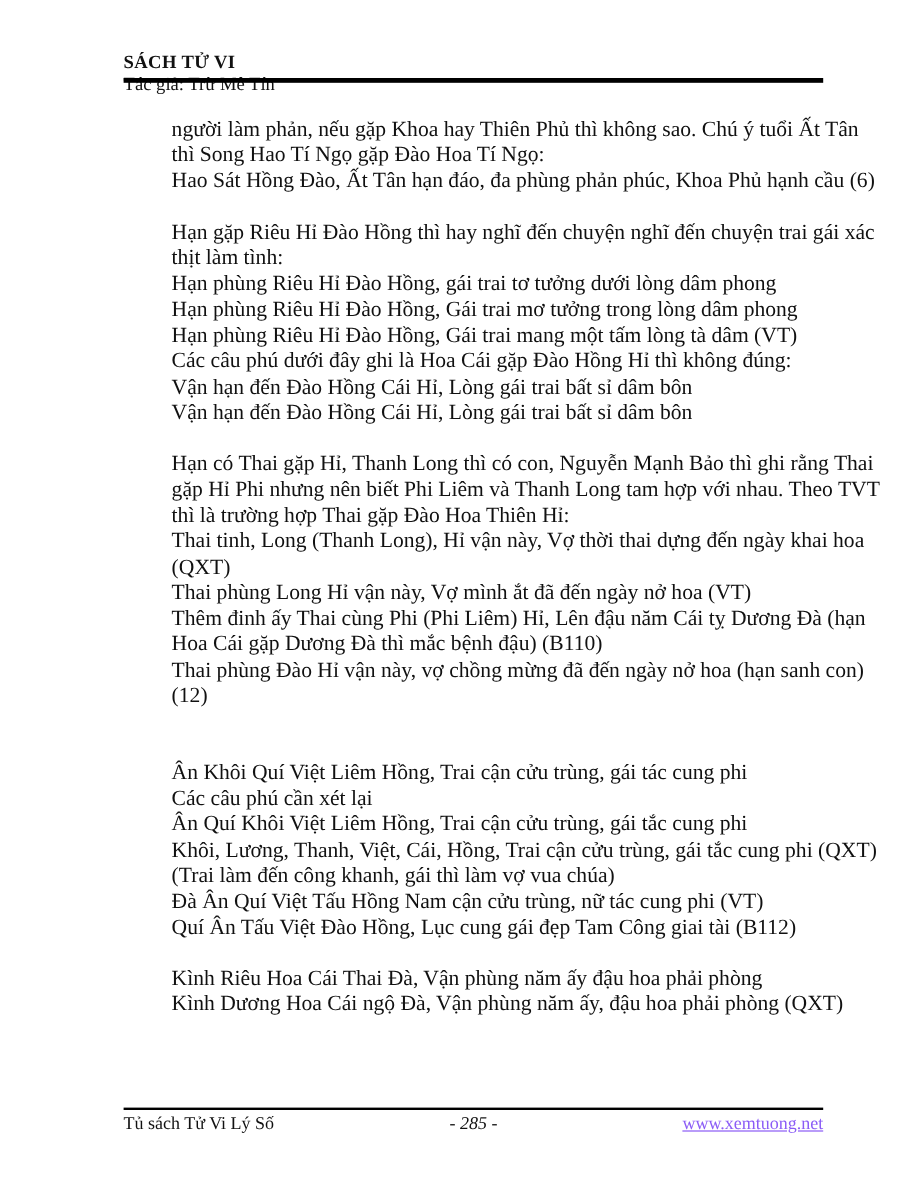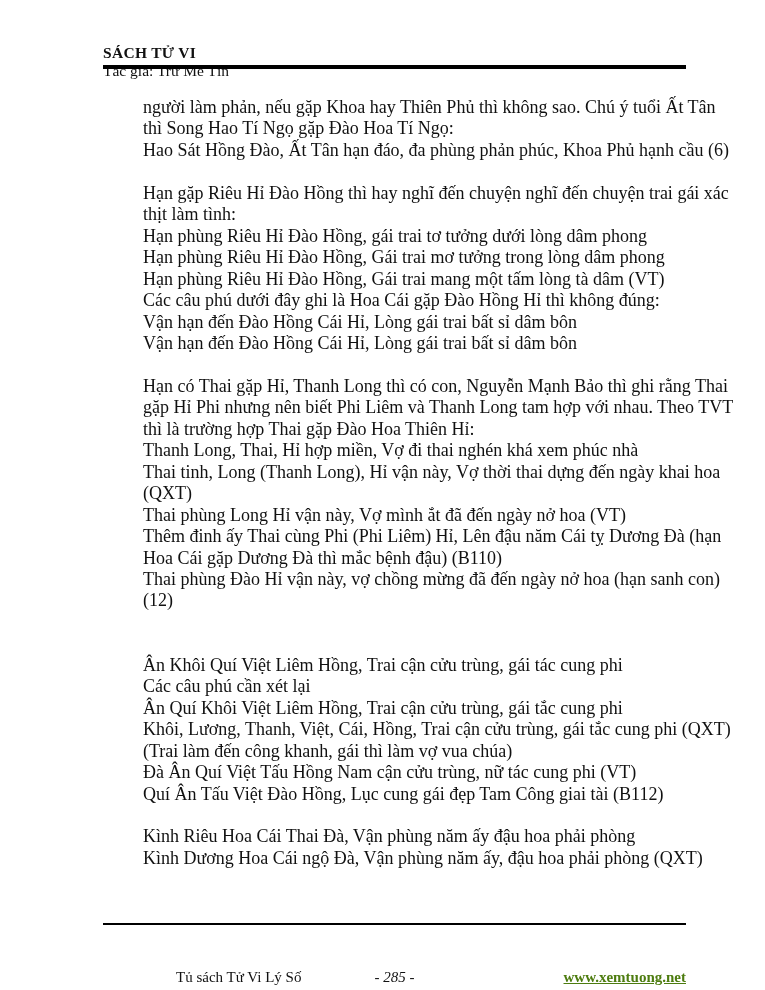--- a/index.html
+++ b/index.html
@@ -33,28 +33,27 @@
     line-height: 21.45px;
     white-space: nowrap;
     margin-left: 40px;
   }
   .page-footer {
     position: absolute;
     left: 103px; width: 583px; top: 929px;
     display: flex; align-items: baseline;
     font-size: 15px;
   }
-  .page-footer .f-left  { flex: 1; text-align: center; margin-top: 40px; }
+  .page-footer .f-left  { flex: 1; text-align: left; }
   .page-footer .f-center{ flex: 0 0 auto; text-align: center; font-style: italic; }
   .page-footer .f-right { flex: 1; text-align: right; }
   .page-footer a {
-    color: #4d7c0f;
+    color: #8b5cf6;
     text-decoration: underline;
     cursor: pointer;
-    font-weight: bold;
   }
 </style>
 </head>
 <body>
 
 <div class="page-header">
   <span class="book-title">SÁCH TỬ VI</span>
   <span class="author">Tác giả: Trừ Mê Tín</span>
 </div>
 
@@ -70,21 +69,20 @@
     <div class="line">Hạn phùng Riêu Hỉ Đào Hồng, gái trai tơ tưởng dưới lòng dâm phong</div>
     <div class="line">Hạn phùng Riêu Hỉ Đào Hồng, Gái trai mơ tưởng trong lòng dâm phong</div>
     <div class="line">Hạn phùng Riêu Hỉ Đào Hồng, Gái trai mang một tấm lòng tà dâm (VT)</div>
     <div class="line">Các câu phú dưới đây ghi là Hoa Cái gặp Đào Hồng Hỉ thì không đúng:</div>
     <div class="line">Vận hạn đến Đào Hồng Cái Hỉ, Lòng gái trai bất sỉ dâm bôn</div>
     <div class="line">Vận hạn đến Đào Hồng Cái Hỉ, Lòng gái trai bất sỉ dâm bôn</div>
     <div class="line">&nbsp;</div>
     <div class="line">Hạn có Thai gặp Hỉ, Thanh Long thì có con, Nguyễn Mạnh Bảo thì ghi rằng Thai</div>
     <div class="line">gặp Hỉ Phi nhưng nên biết Phi Liêm và Thanh Long tam hợp với nhau. Theo TVT</div>
     <div class="line">thì là trường hợp Thai gặp Đào Hoa Thiên Hỉ:</div>
-    <div class="line">Thanh Long, Thai, Hỉ hợp miền, Vợ đi thai nghén khá xem phúc nhà</div>
     <div class="line">Thai tinh, Long (Thanh Long), Hỉ vận này, Vợ thời thai dựng đến ngày khai hoa</div>
     <div class="line">(QXT)</div>
     <div class="line">Thai phùng Long Hỉ vận này, Vợ mình ắt đã đến ngày nở hoa (VT)</div>
     <div class="line">Thêm đinh ấy Thai cùng Phi (Phi Liêm) Hỉ, Lên đậu năm Cái tỵ Dương Đà (hạn</div>
     <div class="line">Hoa Cái gặp Dương Đà thì mắc bệnh đậu) (B110)</div>
     <div class="line">Thai phùng Đào Hỉ vận này, vợ chồng mừng đã đến ngày nở hoa (hạn sanh con)</div>
     <div class="line">(12)</div>
     <div class="line">&nbsp;</div>
     <div class="line">&nbsp;</div>
     <div class="line">Ân Khôi Quí Việt Liêm Hồng, Trai cận cửu trùng, gái tác cung phi</div>

